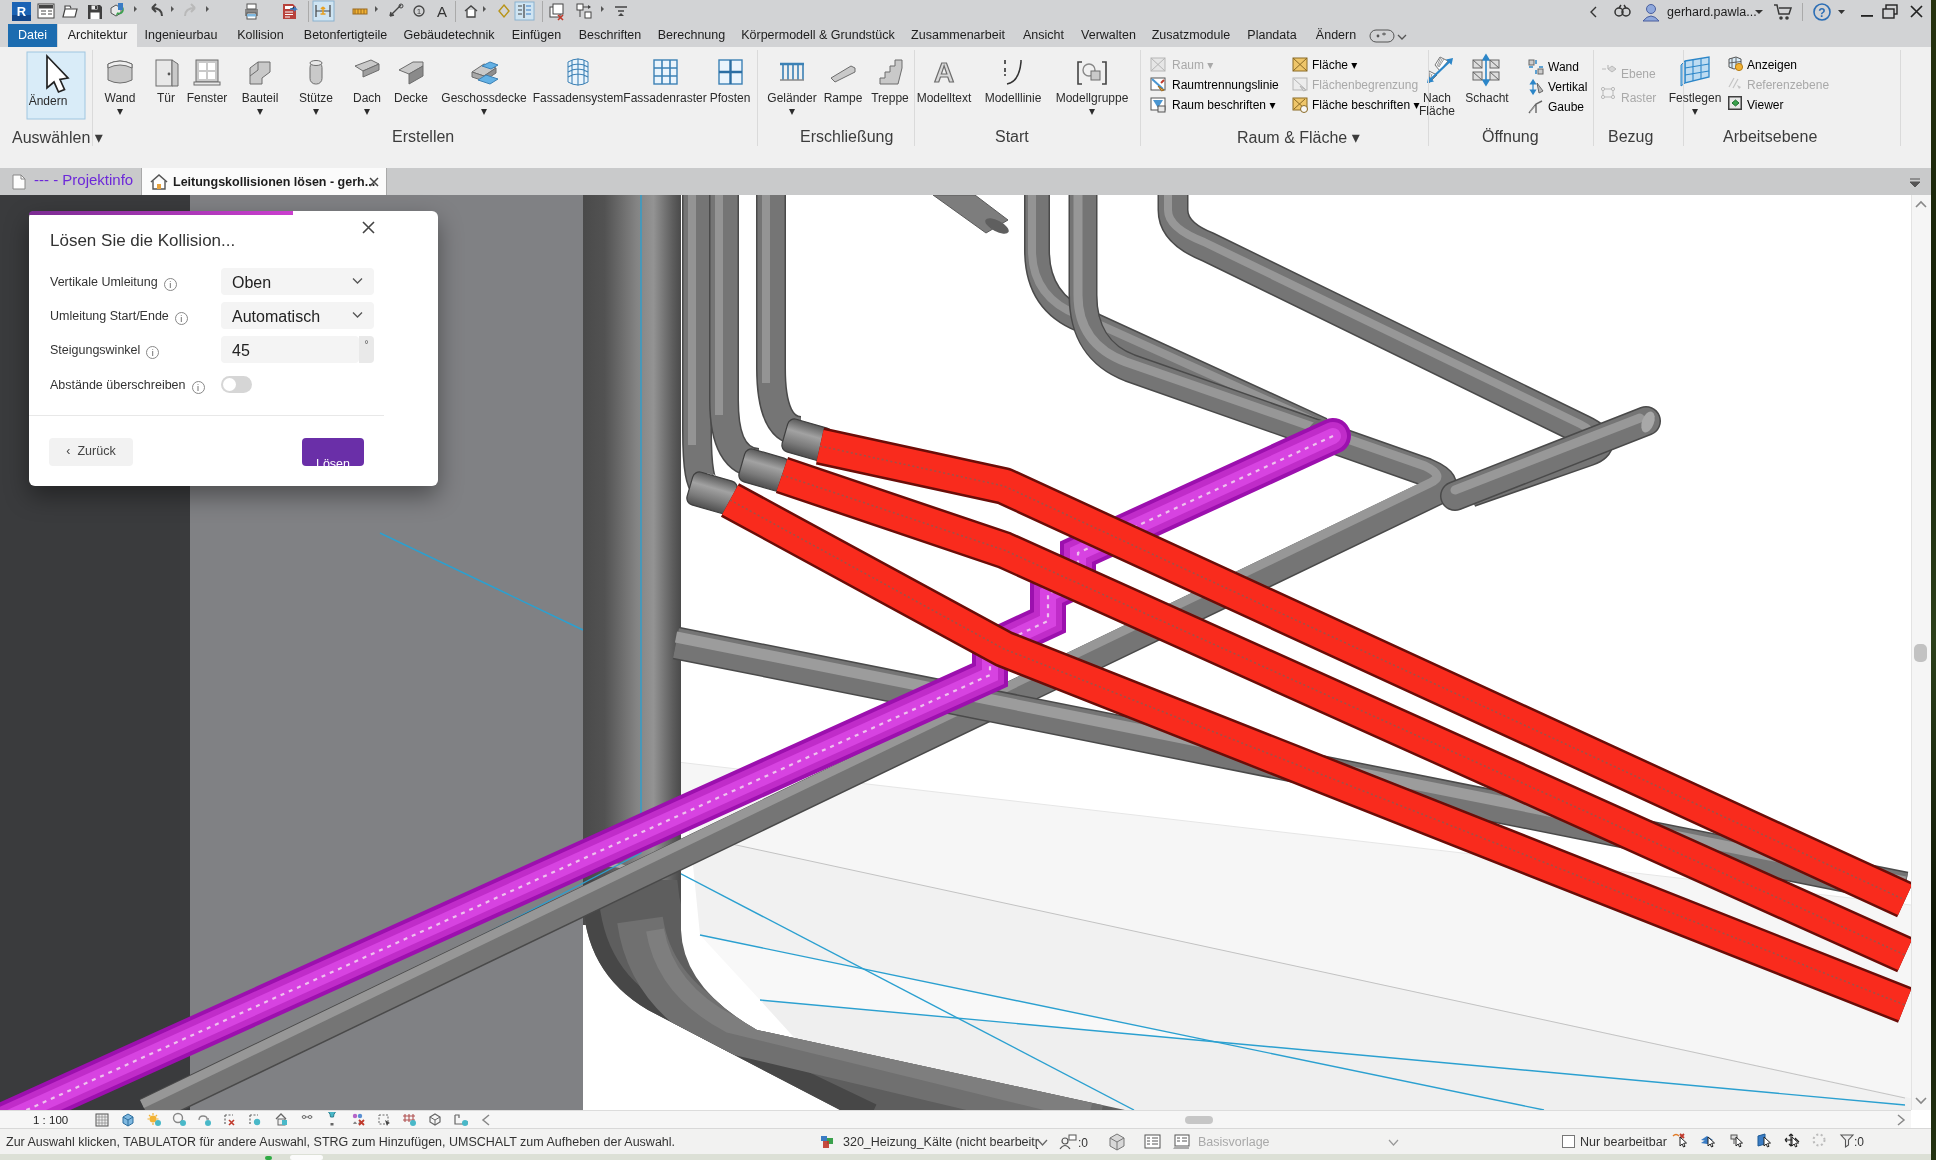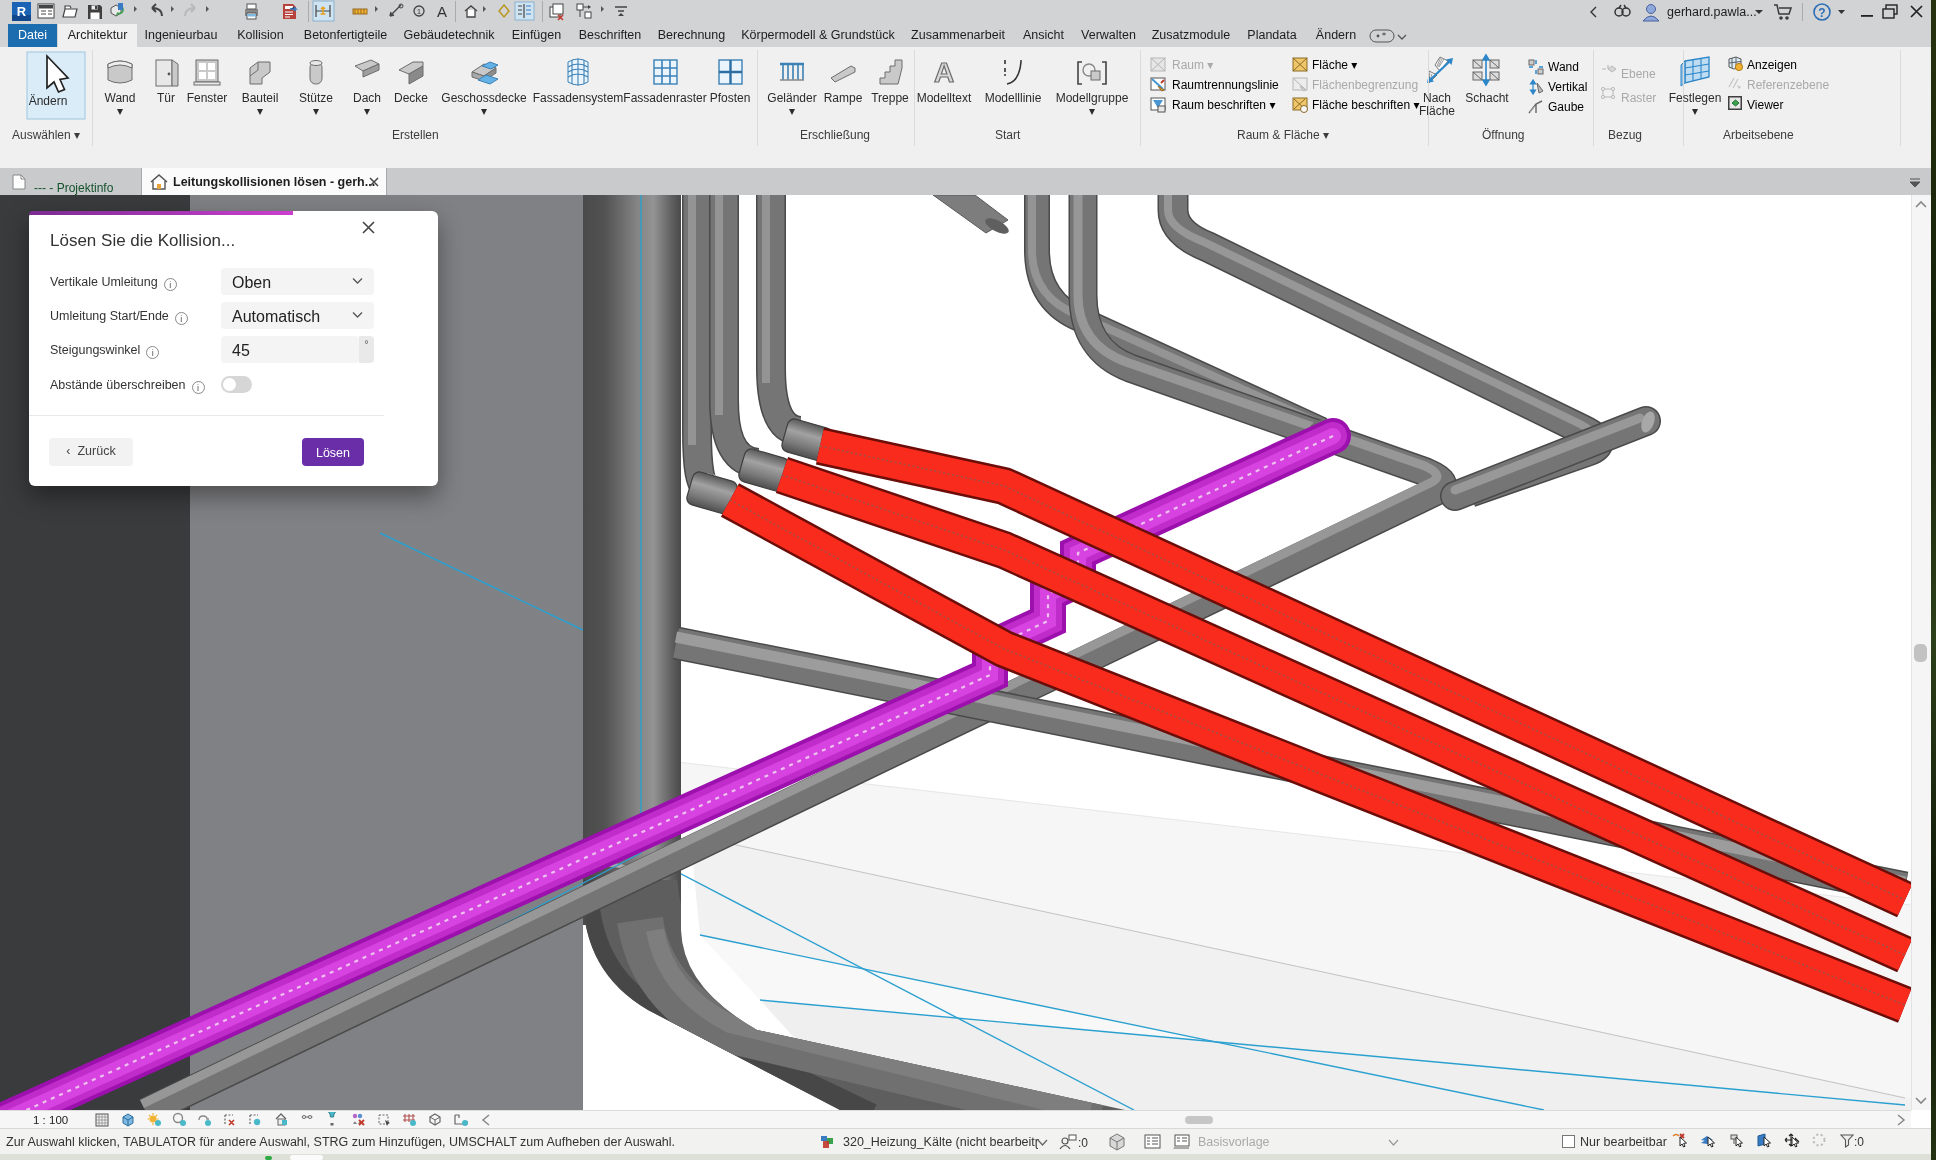--- a/index.html
+++ b/index.html
@@ -6,21 +6,21 @@
   html,body { width:1936px; height:1160px; overflow:hidden; font-family:"Liberation Sans", sans-serif; }
   #app { position:relative; width:1936px; height:1160px; background:#fff; overflow:hidden; }
   .abs { position:absolute; }
   #titlebar { left:0; top:0; width:1931px; height:24px; background:#d2d3d5; }
   #titletext { left:220px; width:1711px; top:5px; text-align:center; font-size:12px; color:#1e1e1e; }
   #tabrow { left:0; top:24px; width:1931px; height:23px; background:#d2d3d5; }
   .rtab { position:absolute; top:0; height:23px; padding-top:4px; font-size:12.5px; color:#1d1d1d; white-space:nowrap; text-align:center; }
   #ribbon { left:0; top:47px; width:1931px; height:121px; background:#f0f0f0; }
   #ribbon div { z-index:3; }
   .gsep { position:absolute; height:96px; width:1px; background:#dadada; top:3px; }
-  .glabel { position:absolute; top:81px; font-size:12px; color:#3c3c3c; white-space:nowrap; }
+  .glabel { position:absolute; top:81px; font-size:16px; color:#3c3c3c; white-space:nowrap; }
   .bblbl { position:absolute; top:45px; font-size:12px; color:#2b2b2b; line-height:13px; white-space:nowrap; text-align:center; }
   .sml { position:absolute; font-size:12px; color:#000000; white-space:nowrap; }
   .dim { color:#a9a9a9 !important; }
   #viewtabs { left:0; top:168px; width:1931px; height:27px; background:#c9cacb; }
   #viewport { left:0; top:195px; width:1911px; height:915px; background:#ffffff; overflow:hidden; }
   #dlg { left:29px; top:211px; width:409px; height:275px; background:#fff; border-radius:6px; box-shadow:0 10px 24px rgba(0,0,0,.4); }
   .dlbl { position:absolute; left:21px; font-size:12.5px; color:#333; }
   .dctl { position:absolute; left:192px; width:153px; height:27px; background:#f4f4f4; border-radius:4px; font-size:16px; color:#222; padding:6px 0 0 11px; }
   .info { display:inline-block; width:13px; height:13px; border:1px solid #888; border-radius:50%; font-size:9px; color:#555; text-align:center; line-height:12px; vertical-align:-2px; margin-left:6px; }
   #viewbar { left:0; top:1110px; width:1911px; height:18px; background:#f6f6f6; border-top:1px solid #dcdcdc; font-size:11.5px; color:#222; }
@@ -421,21 +421,21 @@
       <div class="bblbl" style="left:1655px;width:80px;top:45px">Festlegen<br>▾</div>
       <div class="bblbl" style="left:1402px;width:70px;top:45px">Nach<br>Fläche</div>
       <div class="bblbl" style="left:1452px;width:70px;top:45px">Schacht</div>
     </div>
 <div class="abs" id="viewtabs">
       <div class="abs" style="left:0;top:1px;width:1911px;height:26px;"></div>
       <svg class="abs" style="left:10px;top:5px" width="20" height="18">
         <path d="M3,2 h8 l4,4 v10 h-12 z" fill="#fdfdfd" stroke="#888"></path>
         <path d="M11,2 v4 h4" fill="none" stroke="#888"></path>
       </svg>
-      <div class="abs" style="left:34px;top:13px;font-size:12px;color:#14532d">--- - Projektinfo</div>
+      <div class="abs" style="left:34px;top:3px;font-size:15px;color:#6d28d9">--- - Projektinfo</div>
       <div class="abs" style="left:141px;top:0;width:246px;height:27px;background:#fbfbfb;border-left:1px solid #a9a9a9;border-right:1px solid #a9a9a9"></div>
       <svg class="abs" style="left:149px;top:5px" width="20" height="18">
         <path d="M2,9 L10,2 L18,9" fill="none" stroke="#555" stroke-width="1.6"></path>
         <path d="M4,8 V16 H16 V8" fill="#fff" stroke="#555" stroke-width="1.4"></path>
         <rect x="8" y="11" width="4" height="5" fill="#e8a33d"></rect>
       </svg>
       <div class="abs" style="left:173px;top:7px;font-size:12.5px;font-weight:bold;color:#1d1d1d">Leitungskollisionen lösen - gerh...</div>
       <svg class="abs" style="left:368px;top:8px" width="12" height="12">
         <path d="M2,2 L10,10 M10,2 L2,10" stroke="#444" stroke-width="1.5"></path>
       </svg>
@@ -570,21 +570,21 @@
           <path d="M1,1.5 L5.5,6 L10,1.5" fill="none" stroke="#555" stroke-width="1.3"></path>
         </svg></div>
       <div class="dlbl" style="top:132px">Steigungswinkel<span class="info">i</span></div>
       <div class="dctl" style="top:125px;width:138px">45</div>
       <div class="abs" style="left:330px;top:125px;width:15px;height:27px;background:#e9e9e9;border-radius:0 4px 4px 0;font-size:10px;color:#555;text-align:center;padding-top:3px">°</div>
       <div class="dlbl" style="top:167px">Abstände überschreiben<span class="info">i</span></div>
       <div class="abs" style="left:192px;top:165px;width:31px;height:17px;background:#d6d6d6;border-radius:9px"></div>
       <div class="abs" style="left:194px;top:167px;width:13px;height:13px;background:#fff;border-radius:50%"></div>
       <div class="abs" style="left:0;top:204px;width:355px;height:1px;background:#e8e8e8"></div>
       <div class="abs" style="left:20px;top:227px;width:84px;height:28px;background:#f2f2f2;border-radius:4px;font-size:12.5px;color:#444;text-align:center;padding-top:6px">‹&nbsp; Zurück</div>
-      <div class="abs" style="left:273px;top:227px;width:62px;height:28px;background:#6a2fa8;border-radius:4px;font-size:12.5px;color:#fff;text-align:center;padding-top:8px">Lösen</div>
+      <div class="abs" style="left:273px;top:227px;width:62px;height:28px;background:#6a2fa8;border-radius:4px;font-size:12.5px;color:#fff;text-align:center;padding-top:19px">Lösen</div>
     </div>
 <div class="abs" id="viewbar">
       <div class="abs" style="left:33px;top:3px">1 : 100</div>
       <svg class="abs" style="left:90px;top:1px" width="400" height="16">
         <g transform="translate(5,0)">
           <rect x="1" y="2" width="12" height="12" fill="#eee" stroke="#555"></rect>
           <path d="M1,5 h12 M1,8 h12 M1,11 h12 M4,2 v12 M7,2 v12 M10,2 v12" stroke="#888" stroke-width="0.7"></path>
         </g>
         <g transform="translate(31,0)">
           <path d="M2,5 L7,2 L12,5 L12,11 L7,14 L2,11 Z" fill="#7fb8e0" stroke="#2c6e9e"></path>

